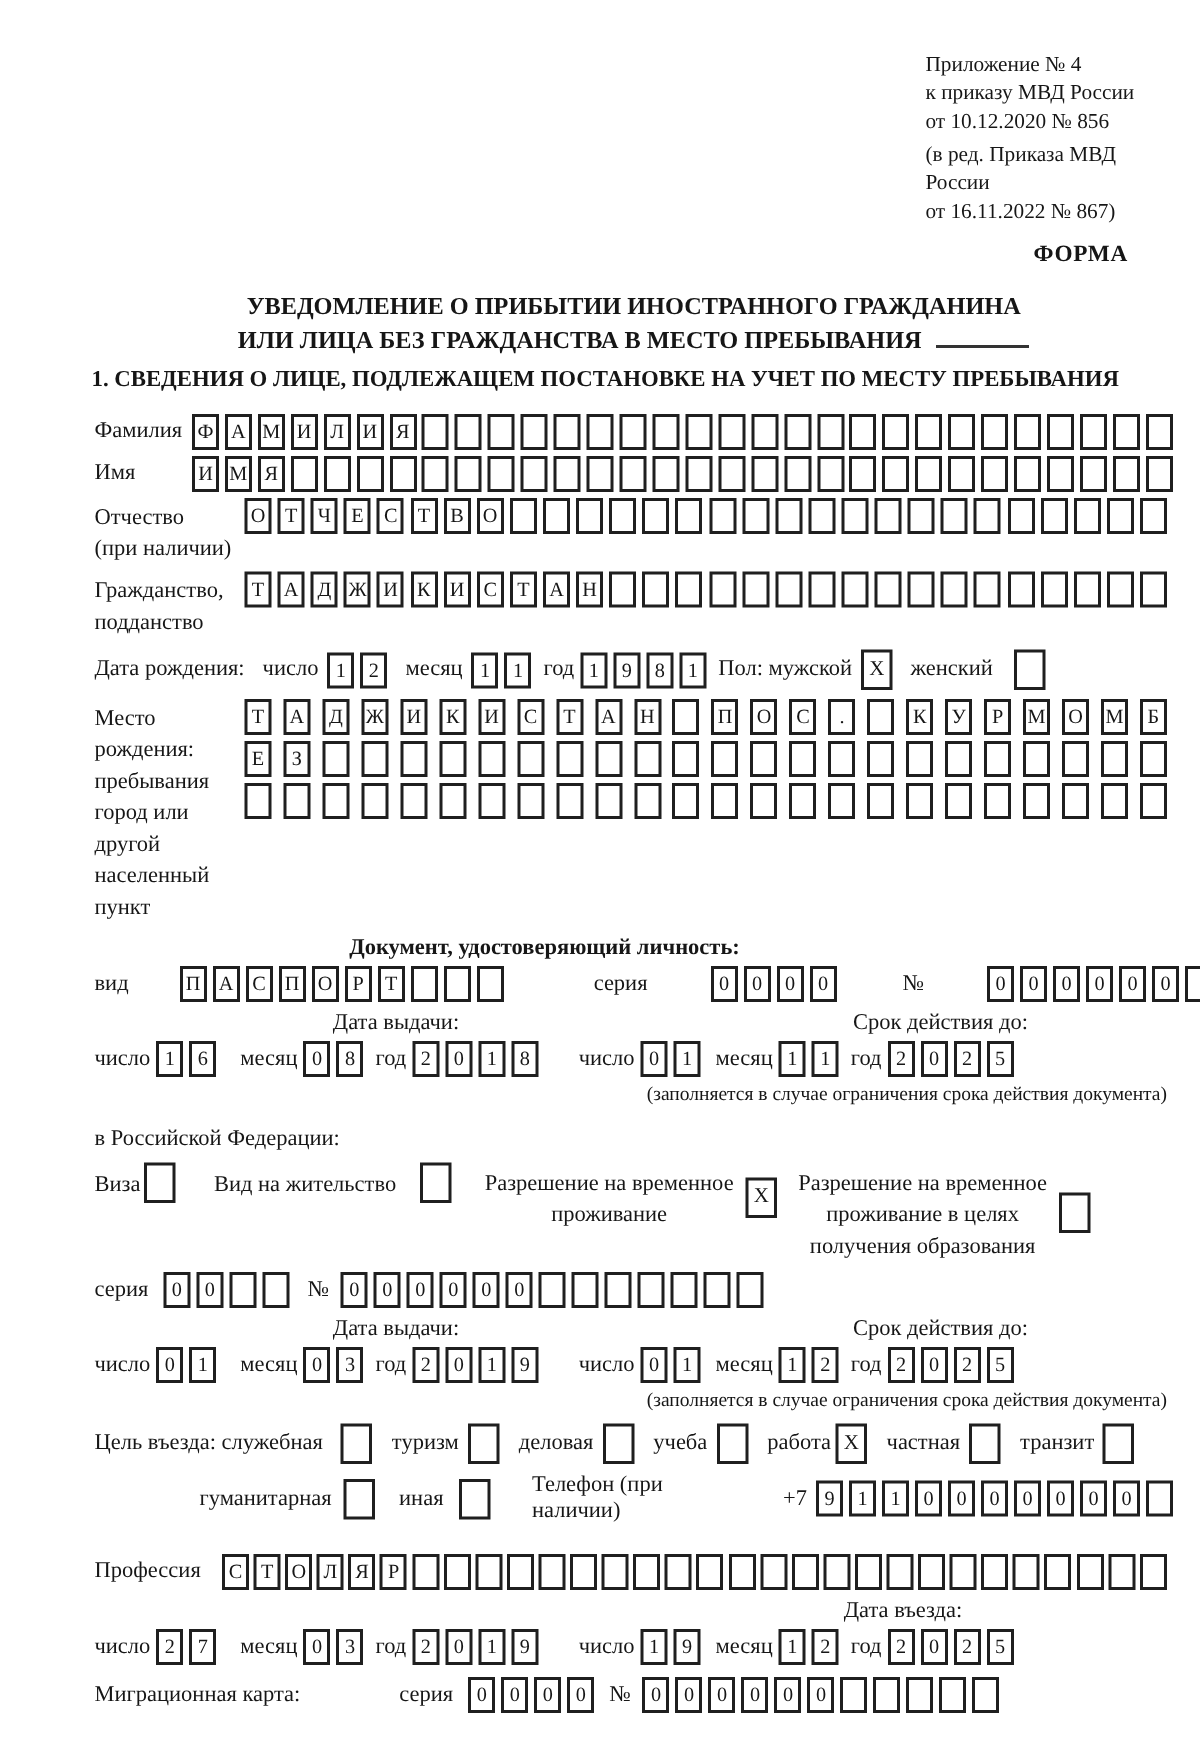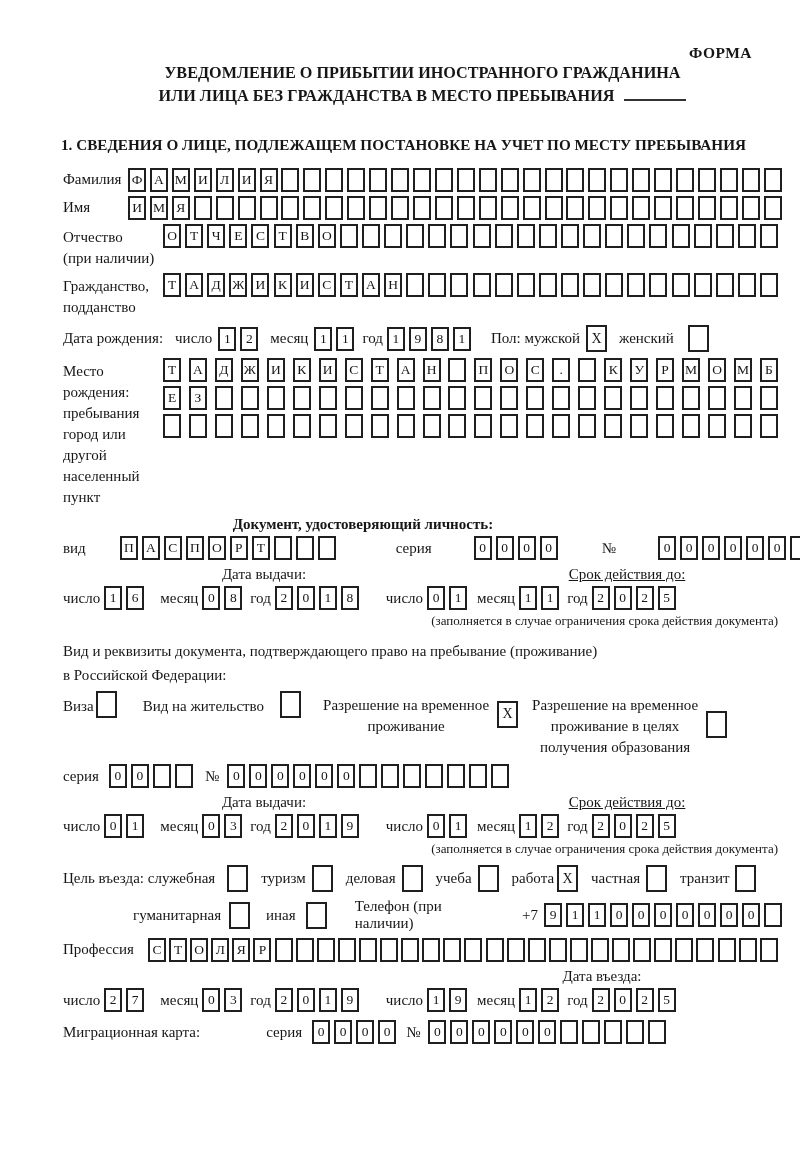--- a/index.html
+++ b/index.html
@@ -10,24 +10,24 @@
     font-size:15px; color:#161616;
   }
   .page { padding:34px 18px 0 63px; position:relative; }
 
   
   .hdr { margin-left:554px; font-size:14.2px; line-height:19px; }
   .hdr .grp2 { margin-top:3px; }
   .forma { text-align:right; padding-right:30px; font-weight:bold; font-size:15.5px; margin-top:10px; letter-spacing:.5px; }
 
   
-  .title { text-align:center; font-weight:bold; font-size:16.2px; line-height:23px; }
+  .title { text-align:center; font-weight:bold; font-size:16.2px; line-height:23px; margin-top:14px; }
   .title .uline { display:inline-block; width:62px; border-bottom:2px solid #333; height:14px; margin-left:10px; }
 
-  .sec1 { font-weight:bold; font-size:15.2px; margin-top:28px; margin-left:-2px; }
+  .sec1 { font-weight:bold; font-size:15.2px; margin-top:5px; margin-left:-2px; }
 
   
   .frow { display:flex; align-items:flex-start; margin-top:4px; }
   .lbl { flex:none; padding-top:3px; }
   .w65 { width:65px; } .w100 { width:100px; } .w85 { width:85px; }
   .lbl2line div { line-height:21px; }
 
   .cell {
     width:18px; height:24px; flex:none;
     border:2px solid #1f1f1f; background:#fff;
@@ -37,21 +37,21 @@
   .cell.lg { width:21px; height:27px; font-size:14px; }
   .cells-fit { display:flex; justify-content:space-between; }
   .cells-gap { display:flex; gap:4px; }
   .w655 { width:655px; } .w615 { width:615px; } .w630 { width:630px; }
   .stack > * { margin-bottom:4px; }
   .stack > *:last-child { margin-bottom:0; }
 
   
   .dates-head { display:flex; margin-top:6px;justify-content:flex-end; }
   .dh-left { width:360px; text-align:center; }
-  .dh-right { width:310px; text-align:center; margin-left:28px;text-decoration:underline; }
+  .dh-right { width:310px; text-align:center; margin-left:28px; }
   .dates-line { display:flex; align-items:center; margin-top:3px; }
   .dgroup { display:flex; align-items:center; }
   .dgroup .dlbl { margin-right:4px; }
   .ml10 { margin-left:10px; } .ml8 { margin-left:8px; }
   .right-group { margin-left:27px; }
   .note { text-align:right; font-size:13px; margin-top:3px; padding-right:4px; }
 
   
   .doc-head { font-weight:bold; text-align:center; width:600px; margin-top:8px; font-size:15px; }
 
@@ -72,20 +72,27 @@
   .purpose .pitem:first-of-type { margin-left:0; }
   .phone-row { display:flex; align-items:center; margin-top:6px; margin-left:70px; }
 
   .mig-row { display:flex; align-items:center; margin-top:8px; }
 </style>
 </head>
 <body>
 
 <div class="page">
 
+  <div class="hdr">
+    <div>Приложение № 4</div>
+    <div>к приказу МВД России</div>
+    <div>от 10.12.2020 № 856</div>
+    <div class="grp2">(в ред. Приказа МВД России</div>
+    <div>от 16.11.2022 № 867)</div>
+  </div>
   <div class="forma">ФОРМА</div>
 
   <div class="title">
     <div>УВЕДОМЛЕНИЕ О ПРИБЫТИИ ИНОСТРАННОГО ГРАЖДАНИНА</div>
     <div><span>ИЛИ ЛИЦА БЕЗ ГРАЖДАНСТВА В МЕСТО ПРЕБЫВАНИЯ</span><span class="uline"></span></div>
   </div>
 
   <div class="sec1">1. СВЕДЕНИЯ О ЛИЦЕ, ПОДЛЕЖАЩЕМ ПОСТАНОВКЕ НА УЧЕТ ПО МЕСТУ ПРЕБЫВАНИЯ</div>
 
   <div class="frow" style="margin-top:14px;">
@@ -246,21 +253,21 @@
         <span class="cell">1</span>
         <span class="cell">1</span>
       </span>
     <span class="dlbl" style="margin:0 4px 0 8px;">год</span>
     <span class="cells-gap">
         <span class="cell">1</span>
         <span class="cell">9</span>
         <span class="cell">8</span>
         <span class="cell">1</span>
       </span>
-    <span style="margin-left:20px;">Пол: мужской</span>
+    <span style="margin-left:8px;">Пол: мужской</span>
     <span class="cells-gap" style="margin-left:6px;">
         <span class="cell lg">X</span>
       </span>
     <span style="margin-left:12px;">женский</span>
     <span class="cells-gap" style="margin-left:14px;">
         <span class="cell lg"></span>
       </span>
   </div>
 
   <div class="frow" style="margin-top:6px;">
@@ -439,21 +446,20 @@
           <span class="cell">2</span>
           <span class="cell">0</span>
           <span class="cell">2</span>
           <span class="cell">5</span>
         </span>
       </span>
   </div>
   <div class="note">(заполняется в случае ограничения срока действия документа)</div>
 
   <div class="res-intro">
-    <div>Вид и реквизиты документа, подтверждающего право на пребывание (проживание)</div>
     <div>в Российской Федерации:</div>
   </div>
   <div class="opts">
     <div class="opt">
       <span class="olbl">Виза</span>
       <span class="cells-gap" style="margin-left:2px;">
           <span class="cell lg"></span>
         </span>
     </div>
     <div class="opt gap26">
@@ -624,21 +630,21 @@
         <span class="cell">0</span>
         <span class="cell">0</span>
         <span class="cell">0</span>
         <span class="cell">0</span>
         <span class="cell">0</span>
         <span class="cell">0</span>
         <span class="cell"></span>
       </span>
   </div>
 
-  <div class="frow" style="margin-top:6px;">
+  <div class="frow" style="margin-top:20px;">
     <div class="lbl w85">Профессия</div>
     <div class="cells-fit w630">
         <span class="cell">С</span>
         <span class="cell">Т</span>
         <span class="cell">О</span>
         <span class="cell">Л</span>
         <span class="cell">Я</span>
         <span class="cell">Р</span>
         <span class="cell"></span>
         <span class="cell"></span>

